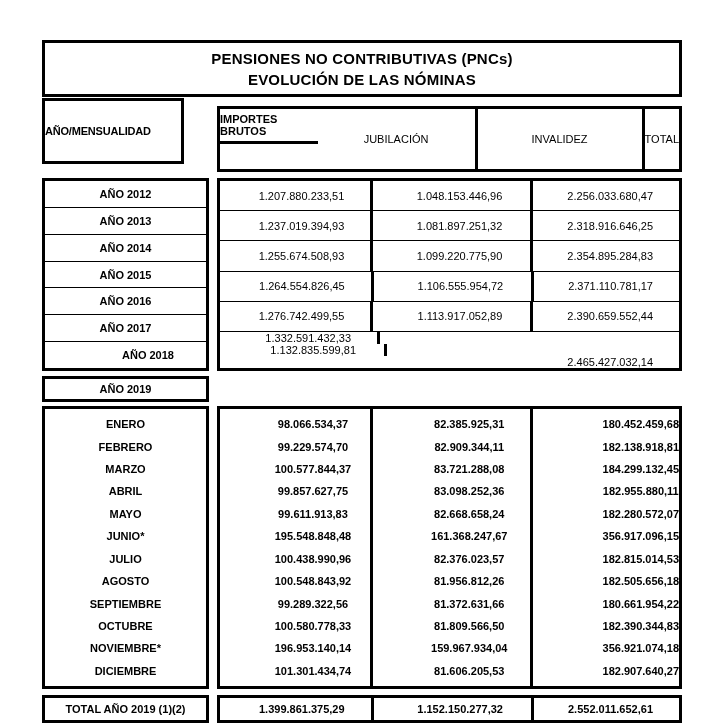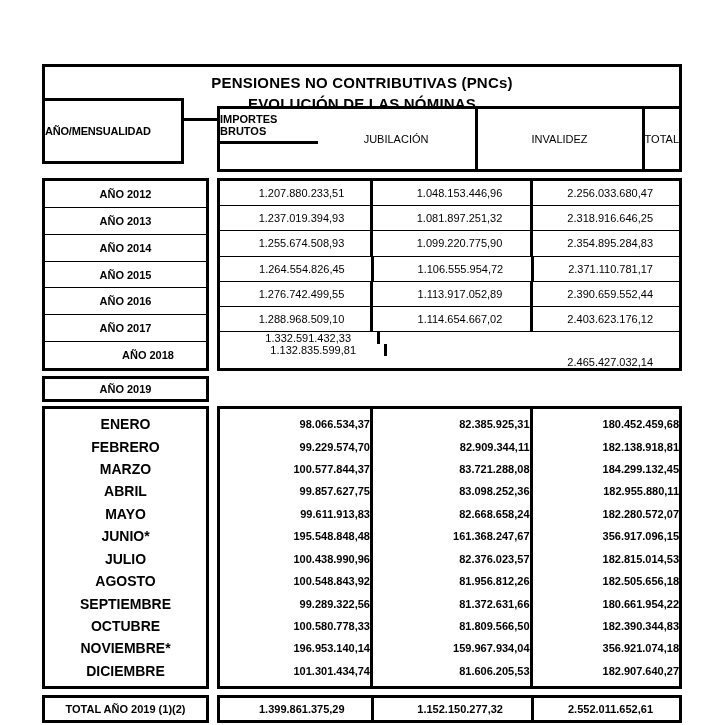--- a/index.html
+++ b/index.html
@@ -33,21 +33,20 @@
   
   #title-block {
     left: 42px;
     top: 40px;
     width: 640px;
     height: 57px;
     display: flex;
     flex-direction: column;
     align-items: center;
     justify-content: center;
-    margin-top: 24px;
   }
   .title-line {
     font-size: 15px;
     font-weight: bold;
     letter-spacing: 0.2px;
     line-height: 21px;
     text-align: center;
     white-space: nowrap;
   }
 
@@ -171,40 +170,40 @@
     display: flex;
     flex-direction: column;
     justify-content: center;
     padding: 4px 0;
   }
   #monthly-labels-block .mlabel {
     flex: 1;
     display: flex;
     align-items: center;
     justify-content: center;
-    font-size: 14px;
+    font-size: 11px;
     font-weight: bold;
   }
 
   #monthly-values-block {
     left: 217px;
     top: 406px;
     width: 465px;
     height: 283px;
     display: flex;
   }
   .mcol {
     display: flex;
     flex-direction: column;
     justify-content: center;
     padding: 4px 0;
     box-sizing: border-box;
   }
   .mcol.c-jub, .mcol.c-inv, .mcol.c-tot {
-    align-items: flex-end;
+    align-items: center;
     padding-left: 36px;
   }
   .mcol .mval {
     flex: 1;
     display: flex;
     align-items: center;
     justify-content: flex-end;
     font-size: 11px;
     font-weight: bold;
   }
@@ -281,25 +280,20 @@
     </div>
     <div class="vrow">
       <div class="vcell c-jub">1.264.554.826,45</div>
       <div class="vcell c-inv">1.106.555.954,72</div>
       <div class="vcell c-tot">2.371.110.781,17</div>
     </div>
     <div class="vrow">
       <div class="vcell c-jub">1.276.742.499,55</div>
       <div class="vcell c-inv">1.113.917.052,89</div>
       <div class="vcell c-tot">2.390.659.552,44</div>
-    </div>
-    <div class="vrow">
-      <div class="vcell c-jub">1.288.968.509,10</div>
-      <div class="vcell c-inv">1.114.654.667,02</div>
-      <div class="vcell c-tot">2.403.623.176,12</div>
     </div>
     <div class="vrow">
       <div class="vcell c-jub">1.332.591.432,33</div>
       <div class="vcell c-inv">1.132.835.599,81</div>
       <div class="vcell c-tot">2.465.427.032,14</div>
     </div>
   </div>
 
   <div class="block" id="year2019-block">AÑO 2019</div>
 

